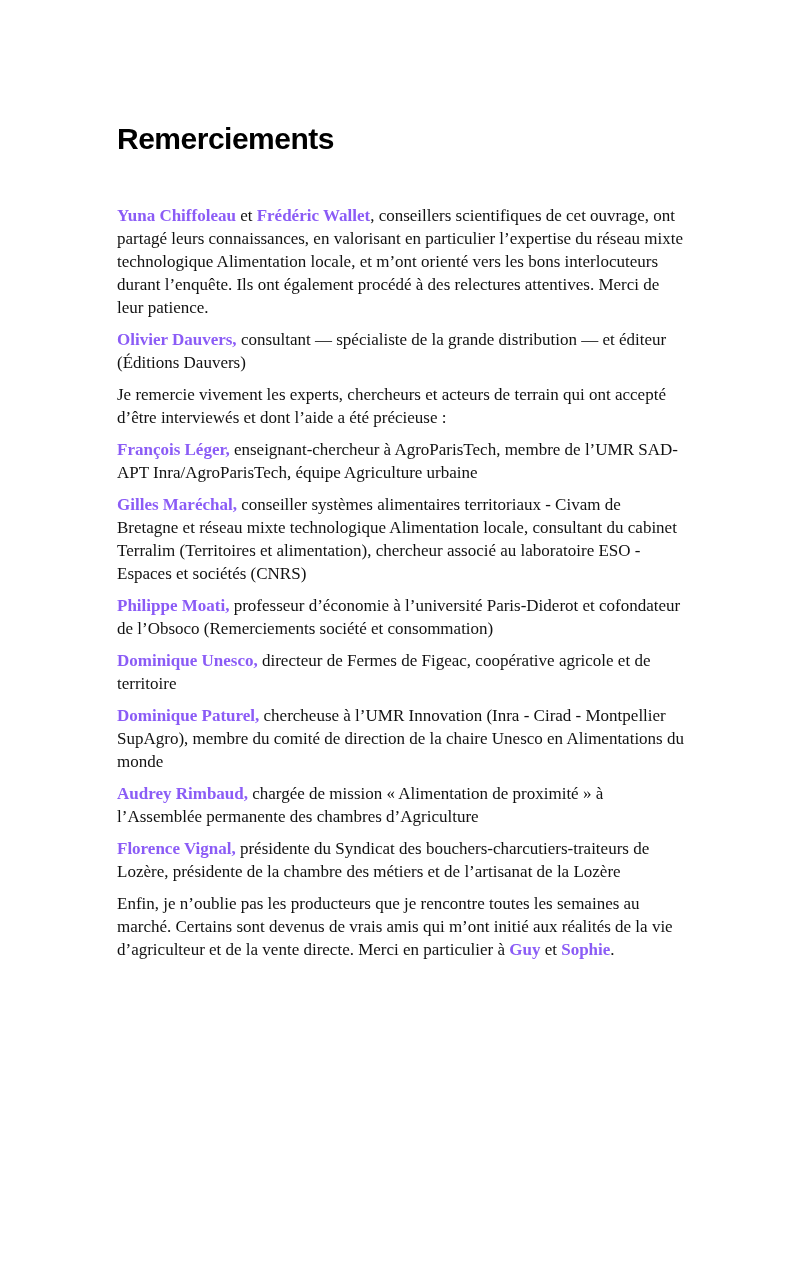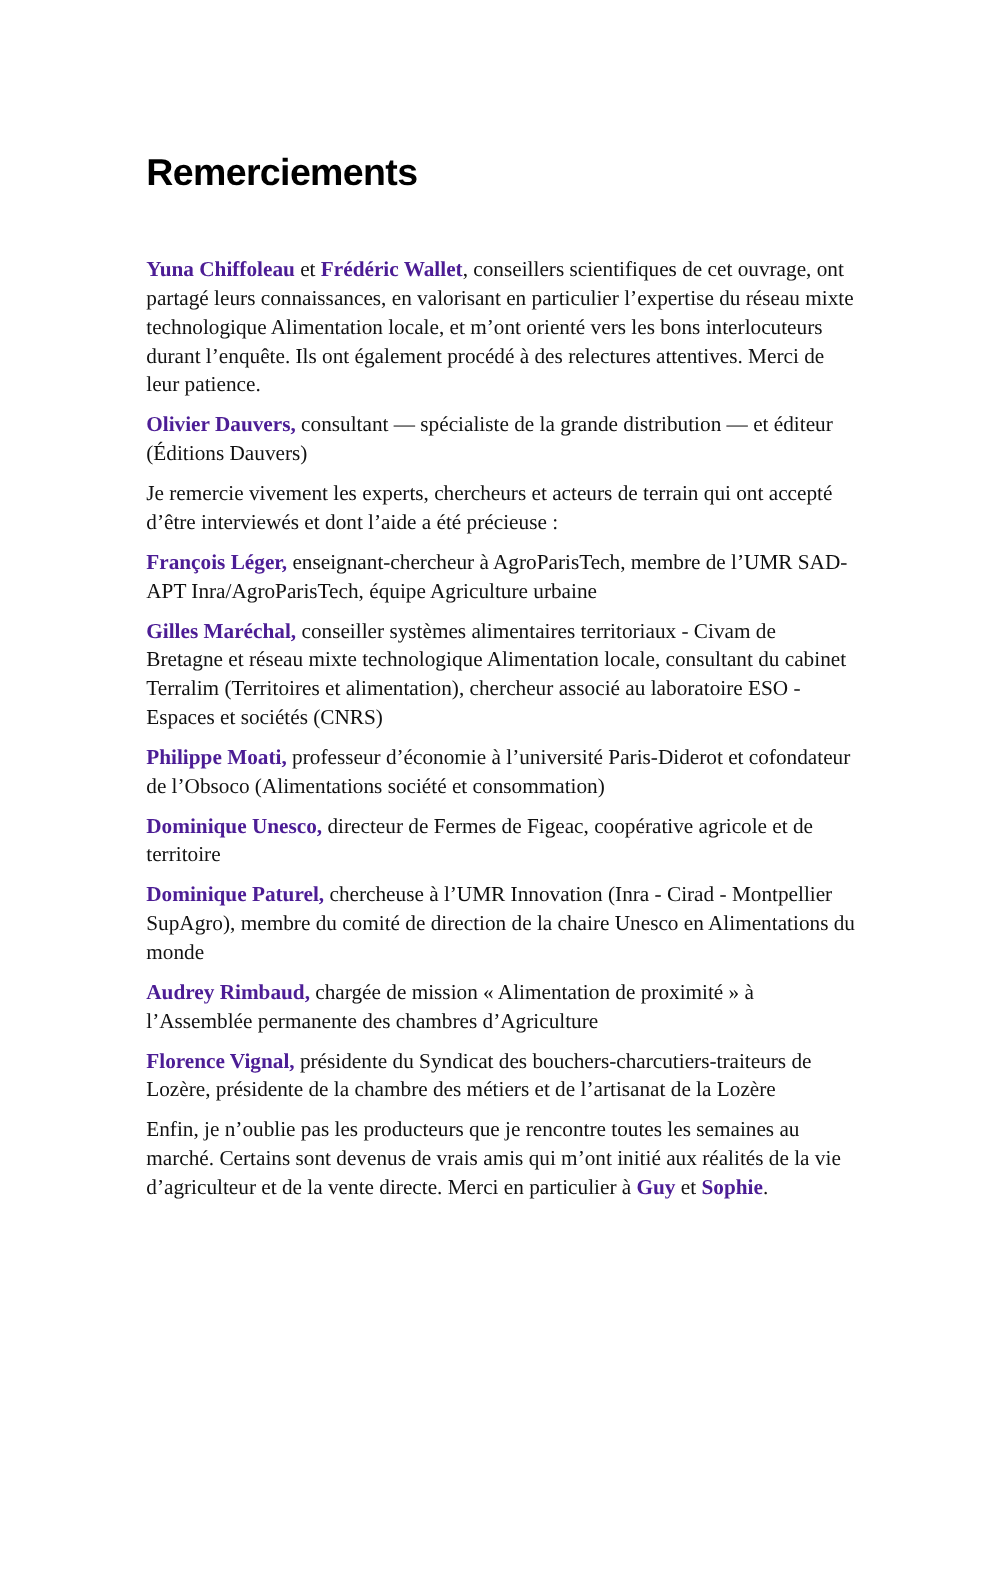--- a/index.html
+++ b/index.html
@@ -34,34 +34,34 @@
   }
   .paragraphs p {
     margin: 0 0 9px 0;
     font-size: 17px;
     line-height: 23px;
     text-align: left;
     color: #111111;
   }
   .paragraphs p span.b {
     font-weight: 700;
-    color: #4c1d95;
+    color: #8b5cf6;
   }
 </style>
 </head>
 <body>
 
 <div class="page">
   <h1 class="page-title">Remerciements</h1>
   <div class="paragraphs">
       <p><span class="b">Yuna Chiffoleau</span><span> et </span><span class="b">Frédéric Wallet</span><span>, conseillers scientifiques de cet ouvrage, ont partagé leurs connaissances, en valorisant en particulier l’expertise du réseau mixte technologique Alimentation locale, et m’ont orienté vers les bons interlocuteurs durant l’enquête. Ils ont également procédé à des relectures attentives. Merci de leur patience.</span></p>
       <p><span class="b">Olivier Dauvers,</span><span> consultant — spécialiste de la grande distribution — et éditeur (Éditions Dauvers)</span></p>
       <p><span>Je remercie vivement les experts, chercheurs et acteurs de terrain qui ont accepté d’être interviewés et dont l’aide a été précieuse :</span></p>
       <p><span class="b">François Léger,</span><span> enseignant-chercheur à AgroParisTech, membre de l’UMR SAD-APT Inra/AgroParisTech, équipe Agriculture urbaine</span></p>
       <p><span class="b">Gilles Maréchal,</span><span> conseiller systèmes alimentaires territoriaux - Civam de Bretagne et réseau mixte technologique Alimentation locale, consultant du cabinet Terralim (Territoires et alimentation), chercheur associé au laboratoire ESO - Espaces et sociétés (CNRS)</span></p>
-      <p><span class="b">Philippe Moati,</span><span> professeur d’économie à l’université Paris-Diderot et cofondateur de l’Obsoco (Alimentations société et consommation)</span></p>
+      <p><span class="b">Philippe Moati,</span><span> professeur d’économie à l’université Paris-Diderot et cofondateur de l’Obsoco (Remerciements société et consommation)</span></p>
       <p><span class="b">Dominique Unesco,</span><span> directeur de Fermes de Figeac, coopérative agricole et de territoire</span></p>
       <p><span class="b">Dominique Paturel,</span><span> chercheuse à l’UMR Innovation (Inra - Cirad - Montpellier SupAgro), membre du comité de direction de la chaire Unesco en Alimentations du monde</span></p>
       <p><span class="b">Audrey Rimbaud,</span><span> chargée de mission « Alimentation de proximité » à l’Assemblée permanente des chambres d’Agriculture</span></p>
       <p><span class="b">Florence Vignal,</span><span> présidente du Syndicat des bouchers-charcutiers-traiteurs de Lozère, présidente de la chambre des métiers et de l’artisanat de la Lozère</span></p>
       <p><span>Enfin, je n’oublie pas les producteurs que je rencontre toutes les semaines au marché. Certains sont devenus de vrais amis qui m’ont initié aux réalités de la vie d’agriculteur et de la vente directe. Merci en particulier à </span><span class="b">Guy</span><span> et </span><span class="b">Sophie</span><span>.</span></p>
     </div>
 </div>
 
 </body></html>

